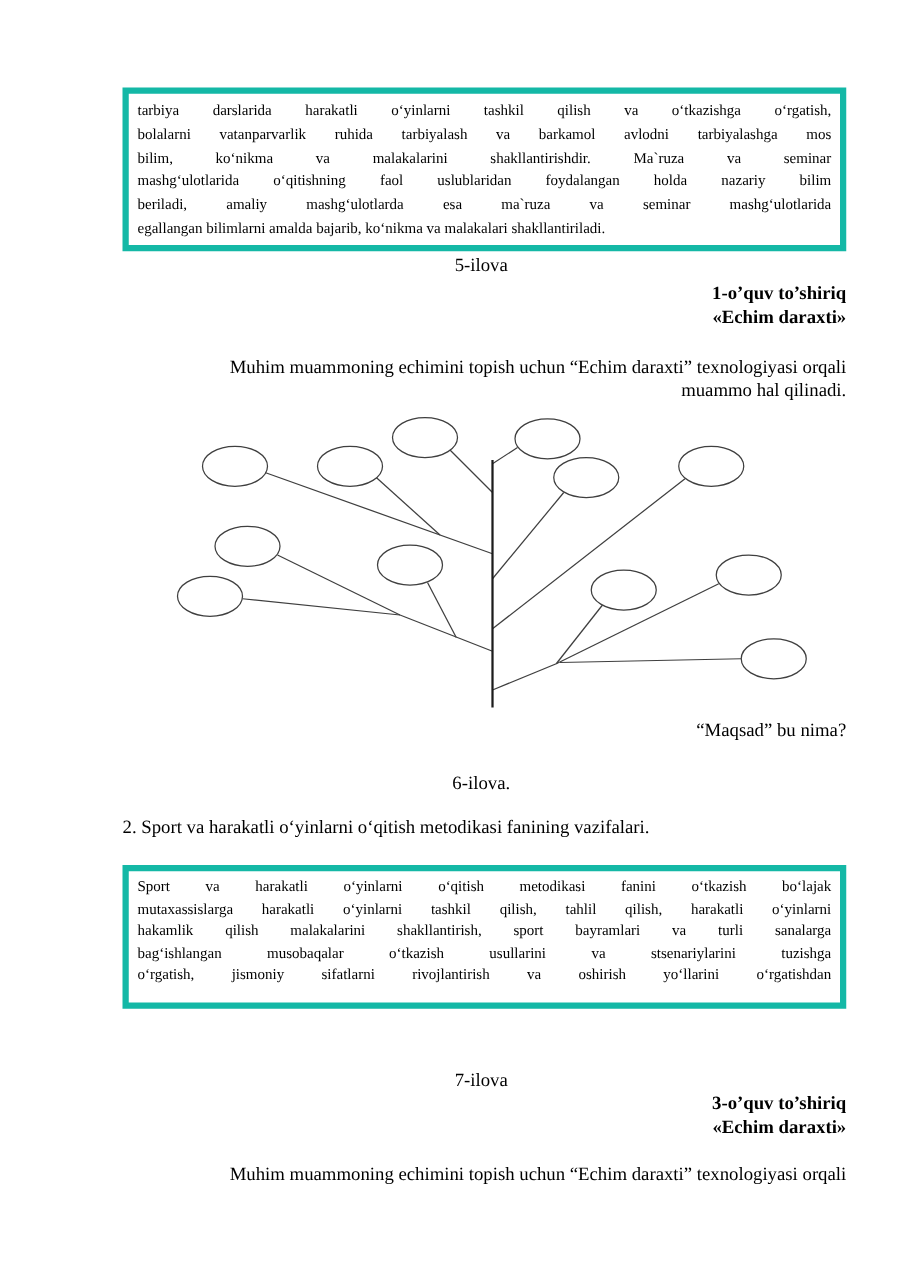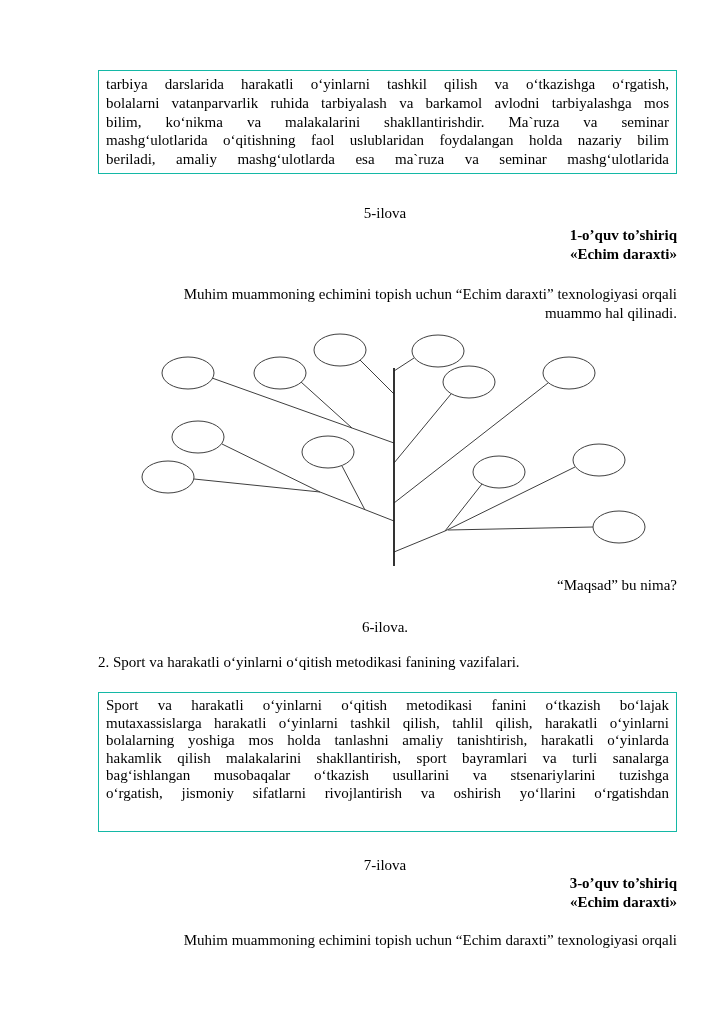--- a/index.html
+++ b/index.html
@@ -23,54 +23,55 @@
     line-height: 19px;
   }
   .center { text-align: right; }
   .bold   { font-weight: bold; }
   .right-label {
     text-align: center;
     padding-right: 5px;
     box-sizing: border-box;
   }
   .box {
-    border: 1px solid #14b8a6;
+    border: 5px solid #14b8a6;
     box-sizing: border-box;
     padding: 4px 7px;
-    font-size: 15px;
+    font-size: 12px;
   }
   .box .jline {
     text-align: justify;
     text-align-last: justify;
     white-space: normal;
   }
   .box .jline.jlast { text-align-last: left; }
   #box1 .jline { line-height: 18.8px; }
   #box2 .jline { line-height: 17.6px; }
-  #box2 { padding-bottom: 28px; }
+  #box2 { padding-bottom: 13px; }
   #tree-svg {
     position: absolute;
     left: 0;
     top: 330px;
   }
   #tree-svg line    { stroke: #3f3f3f; stroke-width: 1; }
   #tree-svg .trunk  { stroke: #1c1c1c; stroke-width: 1.8; }
   #tree-svg ellipse { stroke: #3f3f3f; stroke-width: 1; fill: #ffffff; }
 </style>
 </head>
 <body>
 
 <div>
 
   <div id="box1" class="abs box" style="top:70px">
       <div class="jline">tarbiya darslarida harakatli o‘yinlarni tashkil qilish va o‘tkazishga o‘rgatish,</div>
       <div class="jline">bolalarni vatanparvarlik ruhida tarbiyalash va barkamol avlodni tarbiyalashga mos</div>
       <div class="jline">bilim, ko‘nikma va malakalarini shakllantirishdir. Ma`ruza va seminar</div>
       <div class="jline">mashg‘ulotlarida o‘qitishning faol uslublaridan foydalangan holda nazariy bilim</div>
       <div class="jline">beriladi, amaliy mashg‘ulotlarda esa ma`ruza va seminar mashg‘ulotlarida</div>
+      <div class="jline jlast">egallangan bilimlarni amalda bajarib, ko‘nikma va malakalari shakllantiriladi.</div>
     </div>
 
   <div class="abs right-label" style="top:204px">5-ilova</div>
 
   <div class="abs center bold" style="top:226px">1-o’quv to’shiriq</div>
 
   <div class="abs center bold" style="top:245px">«Echim daraxti»</div>
 
   <div class="abs center" style="top:285px">Muhim muammoning echimini topish uchun “Echim daraxti” texnologiyasi orqali</div>
 
@@ -108,21 +109,20 @@
 
   <div class="abs center" style="top:576px">“Maqsad” bu nima?</div>
 
   <div class="abs right-label" style="top:618px">6-ilova.</div>
 
   <div class="abs" style="top:653px">2. Sport va harakatli o‘yinlarni o‘qitish metodikasi fanining vazifalari.</div>
 
   <div id="box2" class="abs box" style="top:692px">
       <div class="jline">Sport va harakatli o‘yinlarni o‘qitish metodikasi fanini o‘tkazish bo‘lajak</div>
       <div class="jline">mutaxassislarga harakatli o‘yinlarni tashkil qilish, tahlil qilish, harakatli o‘yinlarni</div>
-      <div class="jline">bolalarning yoshiga mos holda tanlashni amaliy tanishtirish, harakatli o‘yinlarda</div>
       <div class="jline">hakamlik qilish malakalarini shakllantirish, sport bayramlari va turli sanalarga</div>
       <div class="jline">bag‘ishlangan musobaqalar o‘tkazish usullarini va stsenariylarini tuzishga</div>
       <div class="jline">o‘rgatish, jismoniy sifatlarni rivojlantirish va oshirish yo‘llarini o‘rgatishdan</div>
     </div>
 
   <div class="abs right-label" style="top:856px">7-ilova</div>
 
   <div class="abs center bold" style="top:874px">3-o’quv to’shiriq</div>
 
   <div class="abs center bold" style="top:893px">«Echim daraxti»</div>

